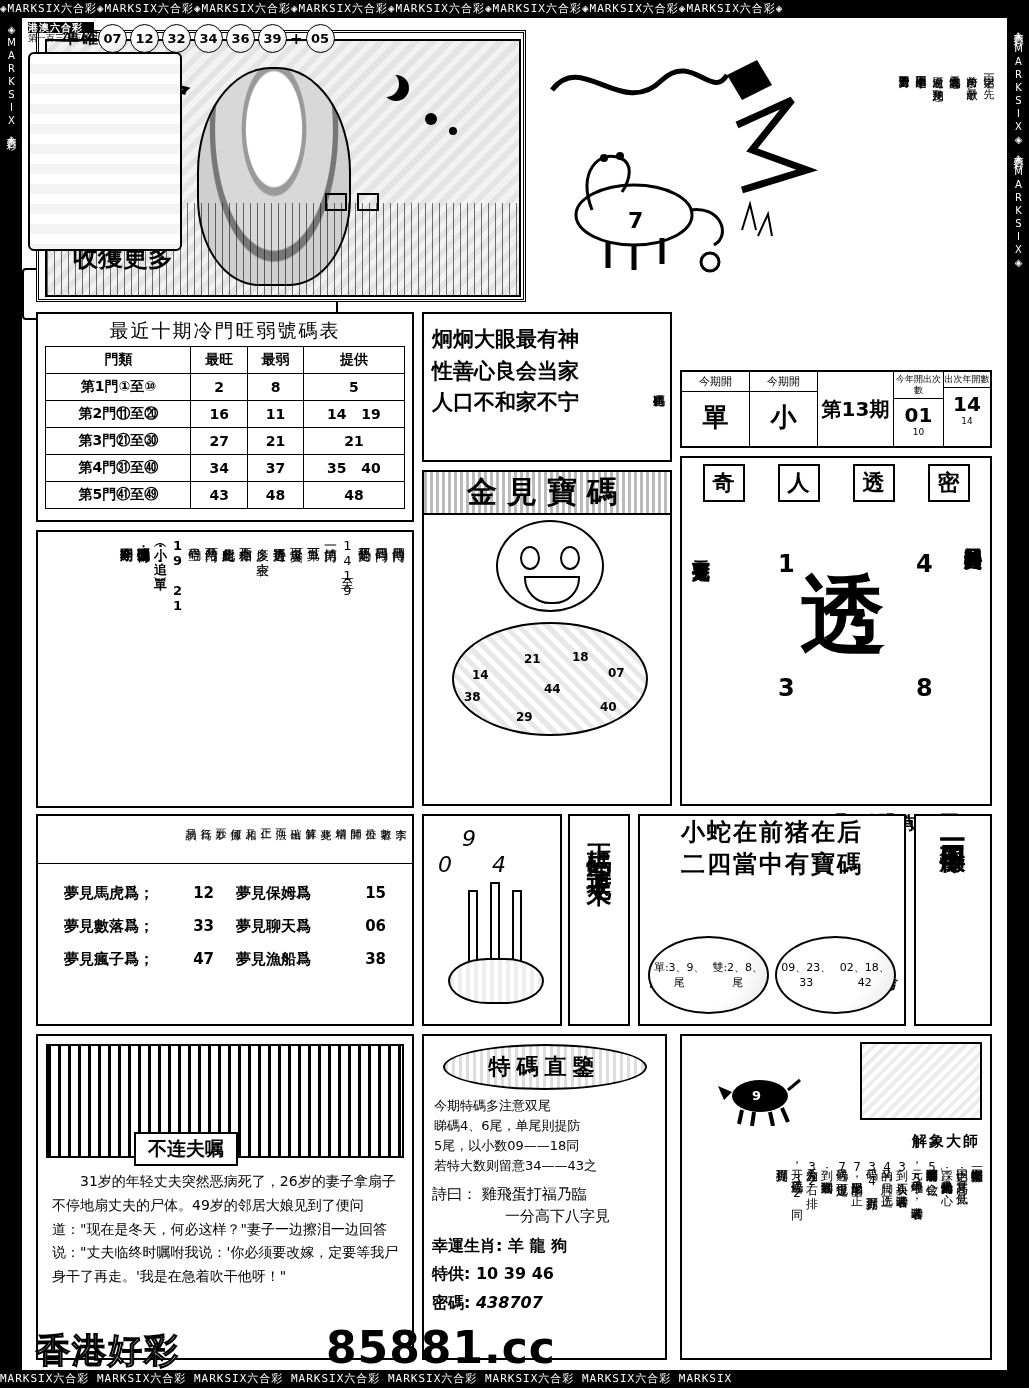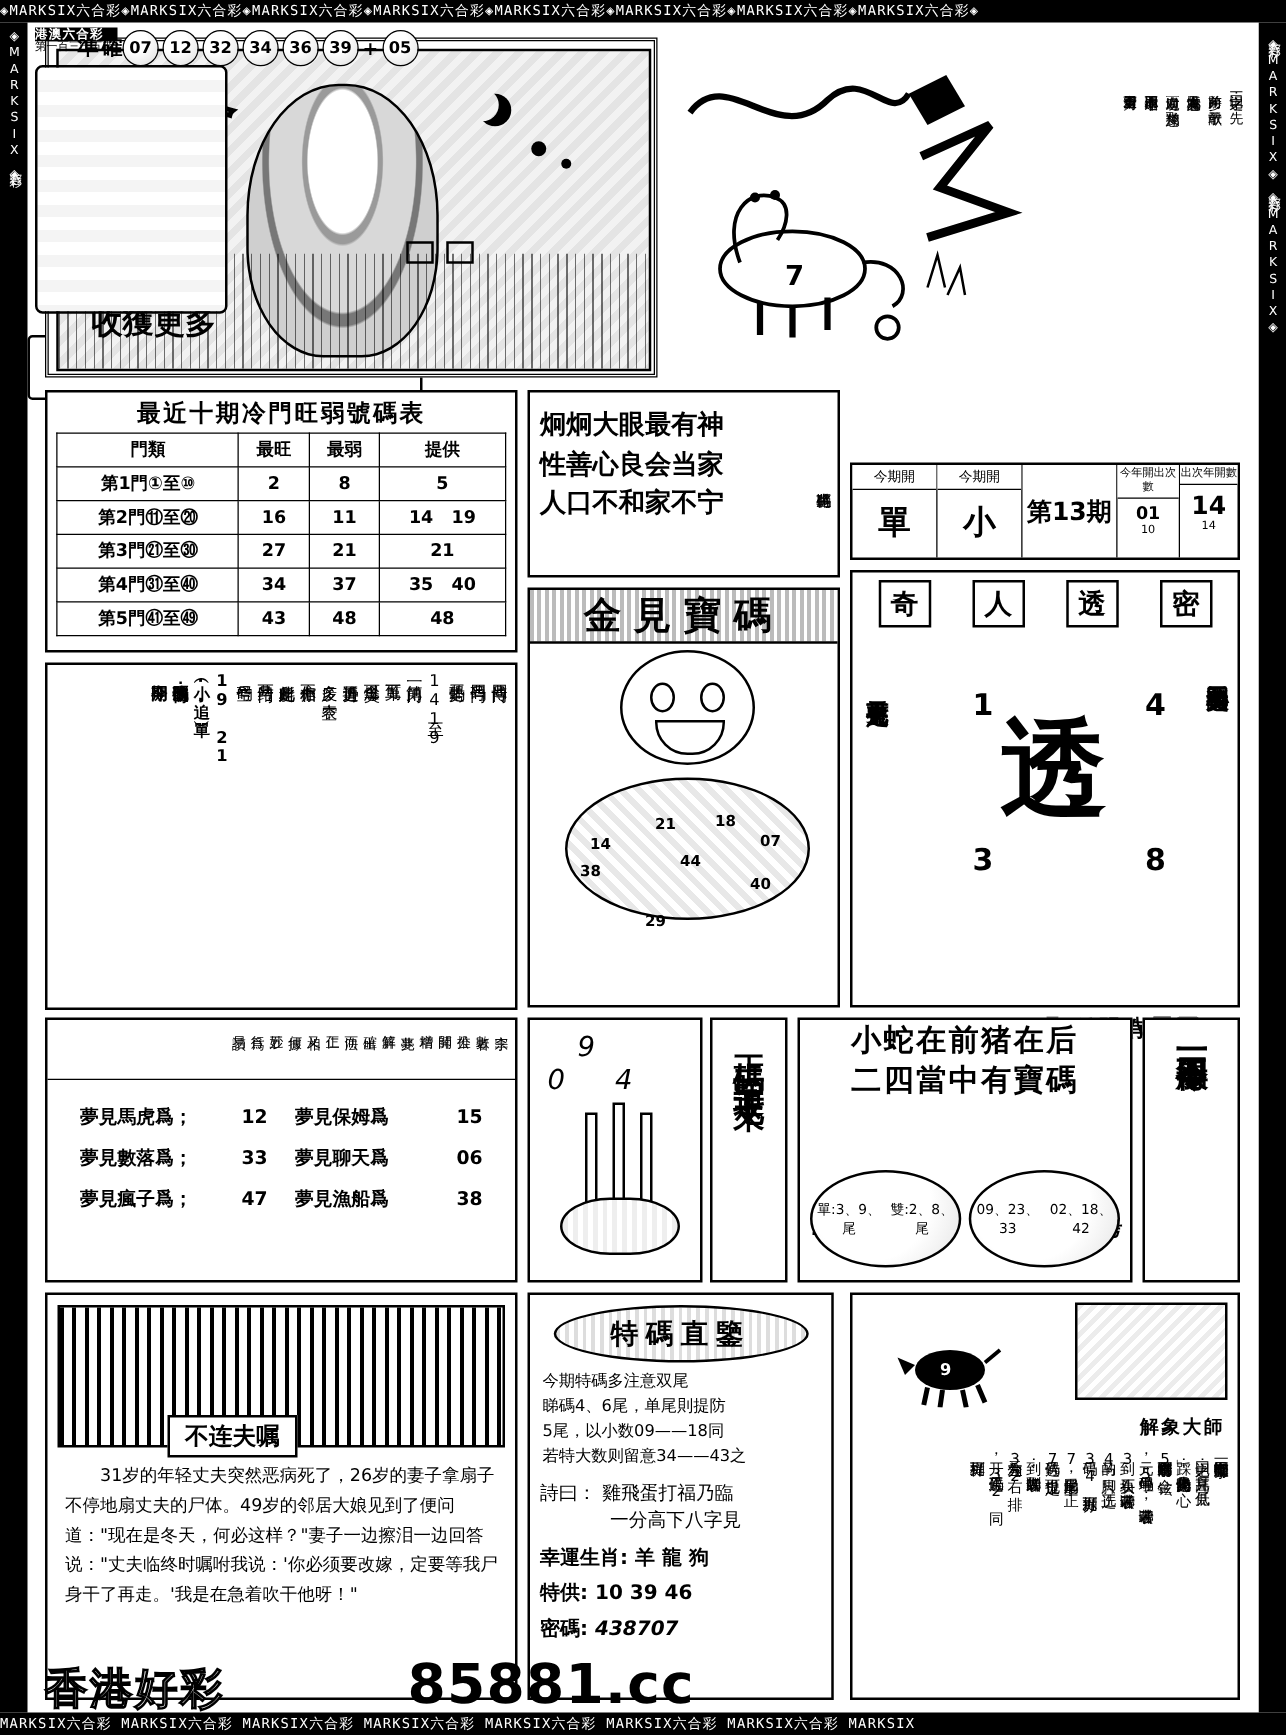--- a/index.html
+++ b/index.html
@@ -49,21 +49,21 @@
   
   #scroll{left:806px;top:26px;width:164px;height:250px;border:none;}
   #scroll .paper{position:absolute;left:6px;top:34px;width:150px;height:195px;border:2px solid #000;border-radius:6px;
       background:repeating-linear-gradient(180deg,#fff 0 10px,#f4f4f4 10px 20px);}
   #scroll .cap{position:absolute;left:40px;top:8px;font-size:17px;font-weight:bold;letter-spacing:2px;}
   #scroll .cols{position:absolute;right:12px;top:50px;height:150px;display:flex;flex-direction:row-reverse;gap:4px;}
   #scroll .cols div{writing-mode:vertical-rl;text-orientation:upright;font-size:11px;line-height:13px;}
 
   
   #tbl{left:14px;top:294px;width:378px;height:210px;}
-  #tbl .title{text-align:center;font-size:19px;font-weight:bold;padding:4px 0 2px;letter-spacing:2px;}
+  #tbl .title{text-align:center;font-size:19px;font-weight:normal;padding:4px 0 2px;letter-spacing:2px;}
   #tbl table{width:96%;margin:0 auto;border-collapse:collapse;font-size:14px;}
   #tbl th,#tbl td{border:1px solid #000;text-align:center;padding:4px 2px;font-weight:bold;}
   #tbl th{font-size:14px;}
 
   
   #poem{left:400px;top:294px;width:250px;height:150px;}
   #poem .lines{padding:10px 30px 0 8px;font-size:21px;font-weight:bold;line-height:1.5;}
   #poem .side{position:absolute;right:4px;top:14px;writing-mode:vertical-rl;text-orientation:upright;
       font-size:12px;line-height:14px;border:none;background:none;color:#000;height:auto;}
 
@@ -319,21 +319,21 @@
       </div>
       <div class="cell" style="left:68px;width:68px;">
         <div class="hd">今期開</div>
         <div class="vl">小</div>
       </div>
       <div class="cell" style="left:136px;width:76px;">
         <div class="issue">第13期</div>
       </div>
       <div class="cell" style="left:212px;width:50px;">
         <div class="hd mini">今年開出次數</div>
-        <div class="vl" style="font-size:14px;padding-top:4px;">01</div>
+        <div class="vl" style="font-size:20px;padding-top:4px;">01</div>
         <div class="mini">10</div>
       </div>
       <div class="cell" style="left:262px;width:46px;border-right:none;">
         <div class="hd mini">出次年開數</div>
         <div class="vl" style="font-size:20px;padding-top:4px;">14</div>
         <div class="mini">14</div>
       </div>
     </div>
 
     <div class="box" id="qrtm">
@@ -393,21 +393,21 @@
         <div class="eye" style="right:22px;"></div>
         <div class="mouth"></div>
       </div>
       <div class="pile"></div>
       <div class="pn" style="left:48px;top:196px;">14</div>
       <div class="pn" style="left:100px;top:180px;">21</div>
       <div class="pn" style="left:148px;top:178px;">18</div>
       <div class="pn" style="left:184px;top:194px;">07</div>
       <div class="pn" style="left:40px;top:218px;">38</div>
       <div class="pn" style="left:120px;top:210px;">44</div>
-      <div class="pn" style="left:92px;top:238px;margin-top:20px;">29</div>
+      <div class="pn" style="left:92px;top:238px;">29</div>
       <div class="pn" style="left:176px;top:228px;">40</div>
     </div>
 
     <div class="box" id="dream">
       <div class="hdr">
         <div>李宗</div>
         <div>數者</div>
         <div>公推</div>
         <div>師開</div>
         <div>增精</div>
@@ -494,21 +494,21 @@
 
     <div class="box" id="lucky">
       <div class="seal">特碼直鑒</div>
       <div class="body" style="white-space:pre-line">今期特碼多注意双尾
 睇碼4、6尾，单尾則提防
 5尾，以小数09——18同
 若特大数则留意34——43之</div>
       <div class="poem">
         <span>詩曰：</span>
         <span>雞飛蛋打福乃臨</span><br>
-        <span style="margin-left:56px">一分高下八字見</span>
+        <span style="margin-left:73px">一分高下八字見</span>
       </div>
       <div class="kv">
         <div>
           <span>幸運生肖:</span>
           <span>羊 龍 狗</span>
         </div>
         <div>
           <span>特供:</span>
           <span>10  39  46</span>
         </div>

